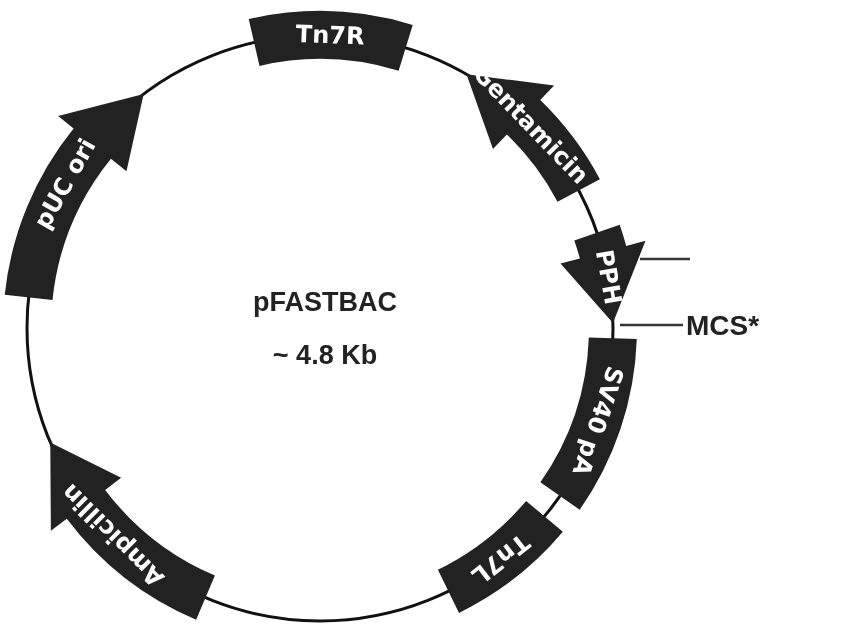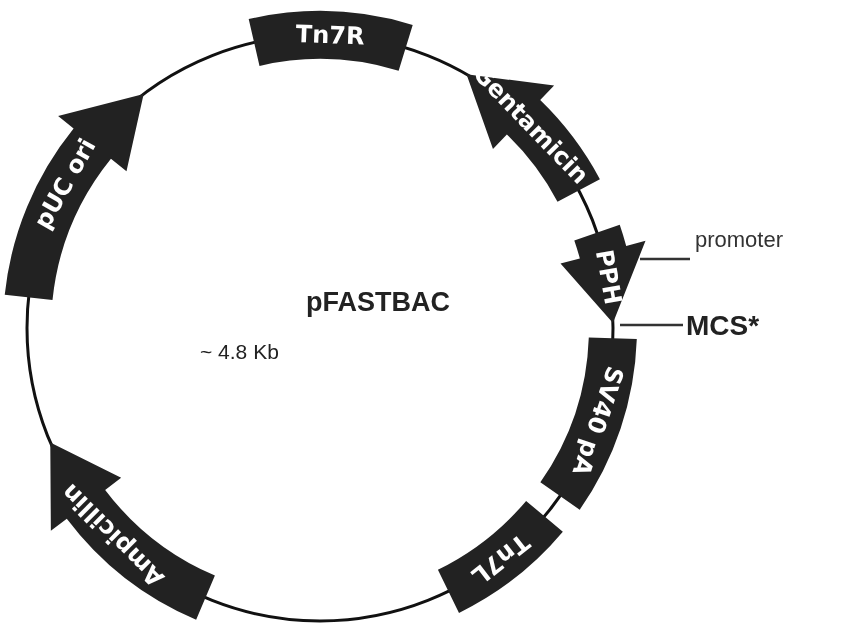--- a/index.html
+++ b/index.html
@@ -1,19 +1,19 @@
 <!DOCTYPE html>
 <html><head>
 <meta charset="utf-8">
 <style>
   html, body { margin: 0; padding: 0; background: #ffffff; }
   body { width: 850px; height: 629px; position: relative; overflow: hidden; font-family: "Liberation Sans", sans-serif; }
   #diagram { position: absolute; left: 0; top: 0; width: 850px; height: 629px; }
-  .center-title { position: absolute; left: 200px; top: 287px; width: 250px; text-align: right; font-weight: bold; font-size: 27px; color: #222; font-family: "Liberation Sans", sans-serif; }
-  .center-size { position: absolute; left: 200px; top: 340px; width: 250px; text-align: left; font-weight: normal; font-size: 21px; color: #222; font-family: "Liberation Sans", sans-serif; }
+  .center-title { position: absolute; left: 200px; top: 287px; width: 250px; text-align: center; font-weight: bold; font-size: 27px; color: #222; font-family: "Liberation Sans", sans-serif; }
+  .center-size { position: absolute; left: 200px; top: 340px; width: 250px; text-align: center; font-weight: bold; font-size: 27px; color: #222; font-family: "Liberation Sans", sans-serif; }
   .label-poly { position: absolute; left: 695px; top: 225px; font-size: 22px; color: #333; line-height: 29px; font-family: "Liberation Sans", sans-serif; }
   .label-mcs { position: absolute; left: 686px; top: 310px; font-size: 28px; font-weight: bold; color: #222; font-family: "Liberation Sans", sans-serif; }
   .feat-text { fill: #ffffff; font-family: "DejaVu Sans", sans-serif; font-weight: bold; font-size: 24px; }
 </style>
 </head>
 <body>
 
 <svg id="diagram" viewBox="0 0 850 629" xmlns="http://www.w3.org/2000/svg">
 
   <circle cx="320" cy="328" r="293" fill="none" stroke="#111" stroke-width="3"></circle>
@@ -50,15 +50,14 @@
     </g>
 
   <line x1="640" y1="259" x2="690" y2="259" stroke="#333" stroke-width="2.5"></line>
   <line x1="620" y1="325" x2="683" y2="325" stroke="#333" stroke-width="2.5"></line>
 </svg>
 
 <div class="center-title">pFASTBAC</div>
 <div class="center-size">~ 4.8 Kb</div>
 
 <div class="label-poly">
-  <div>promoter</div>
 </div>
 <div class="label-mcs">MCS*</div>
 
 </body></html>

